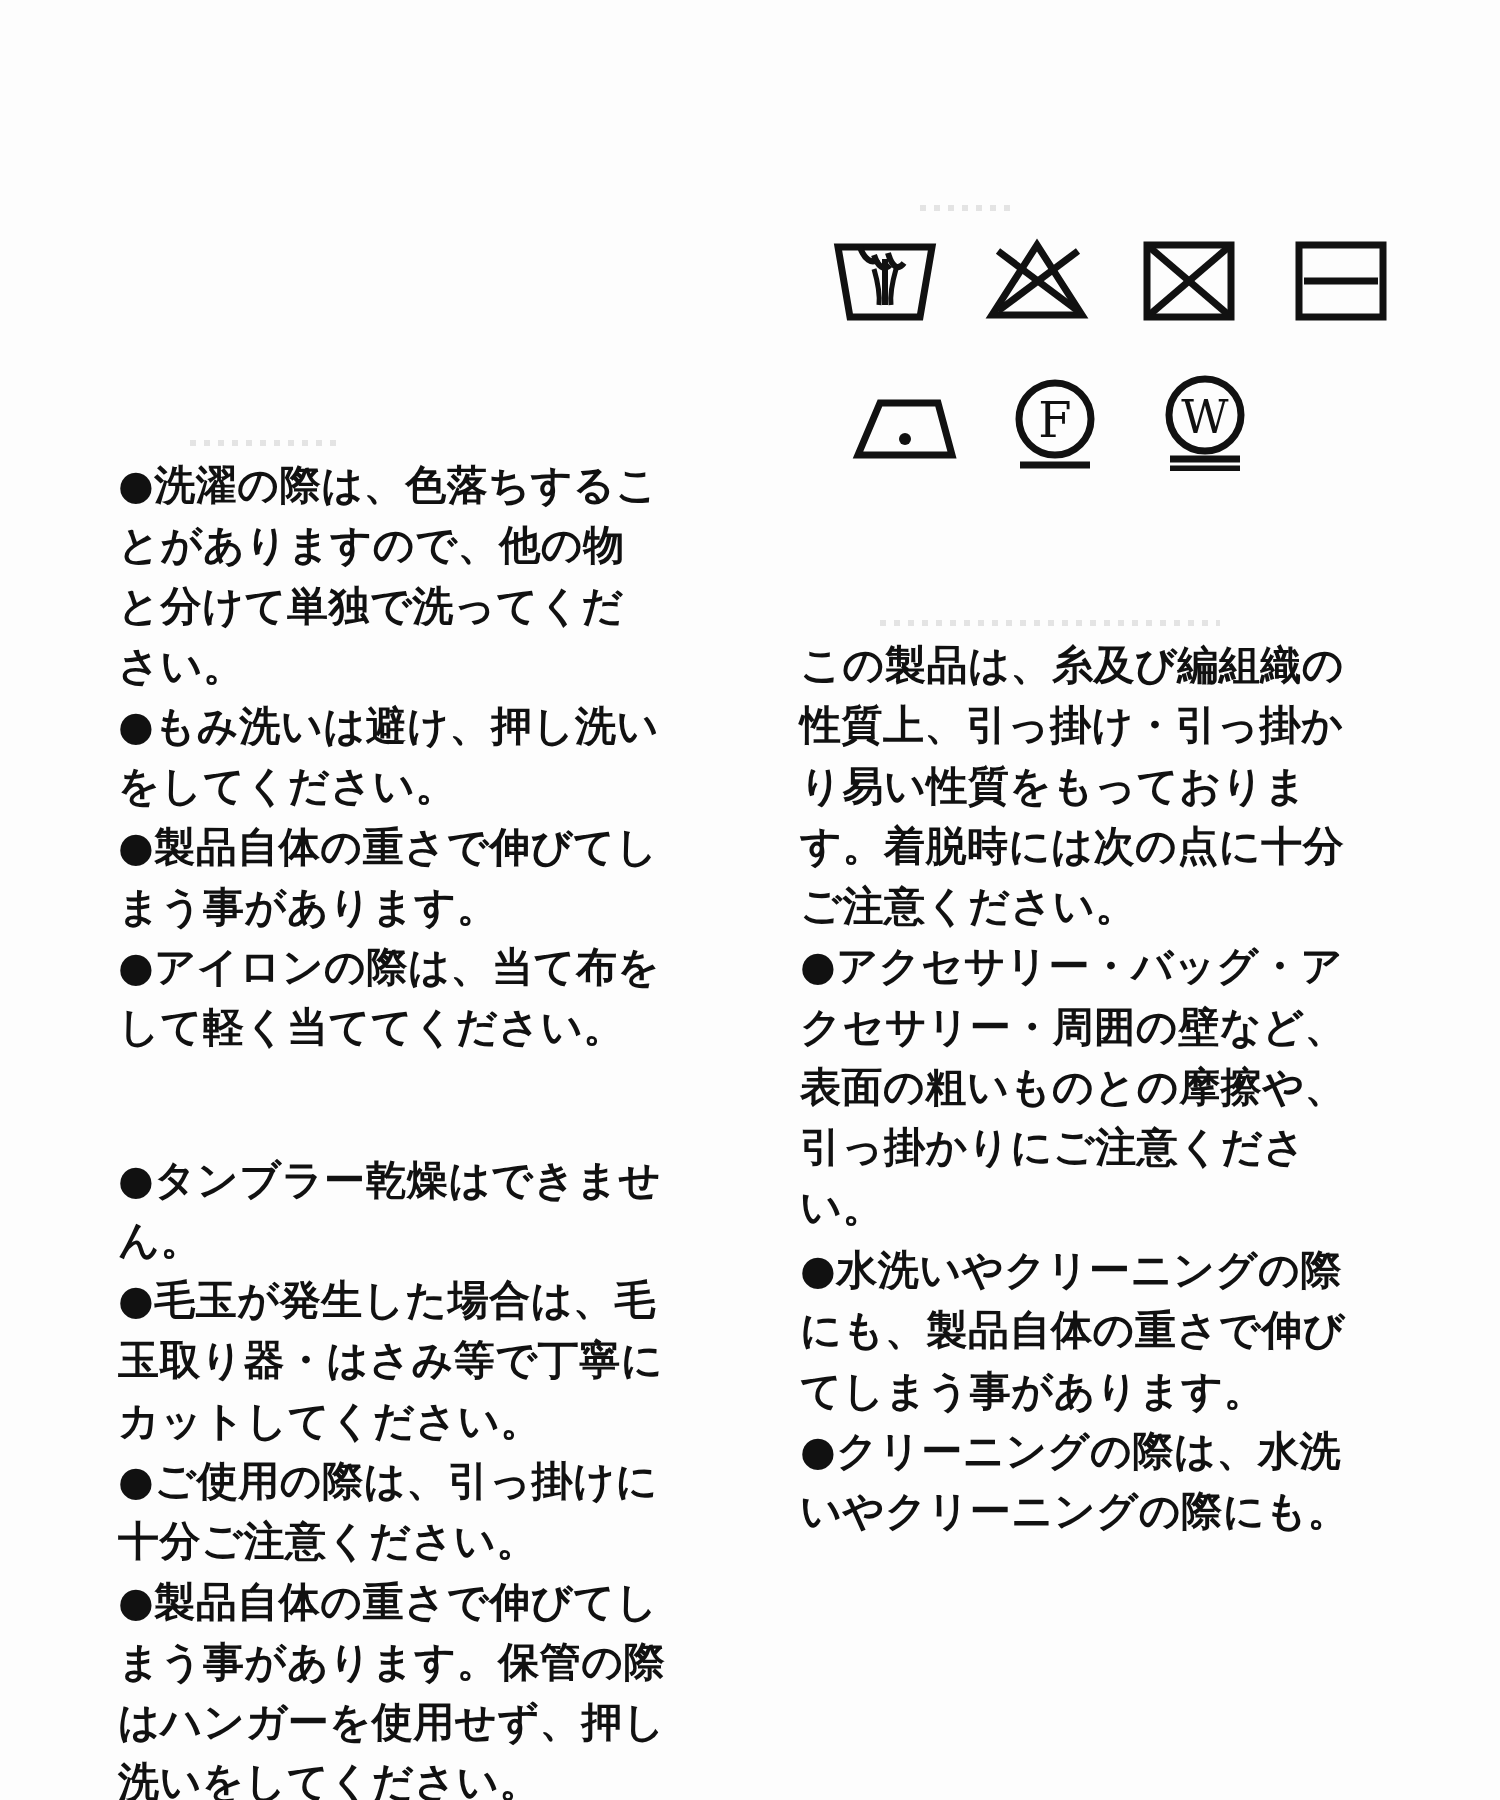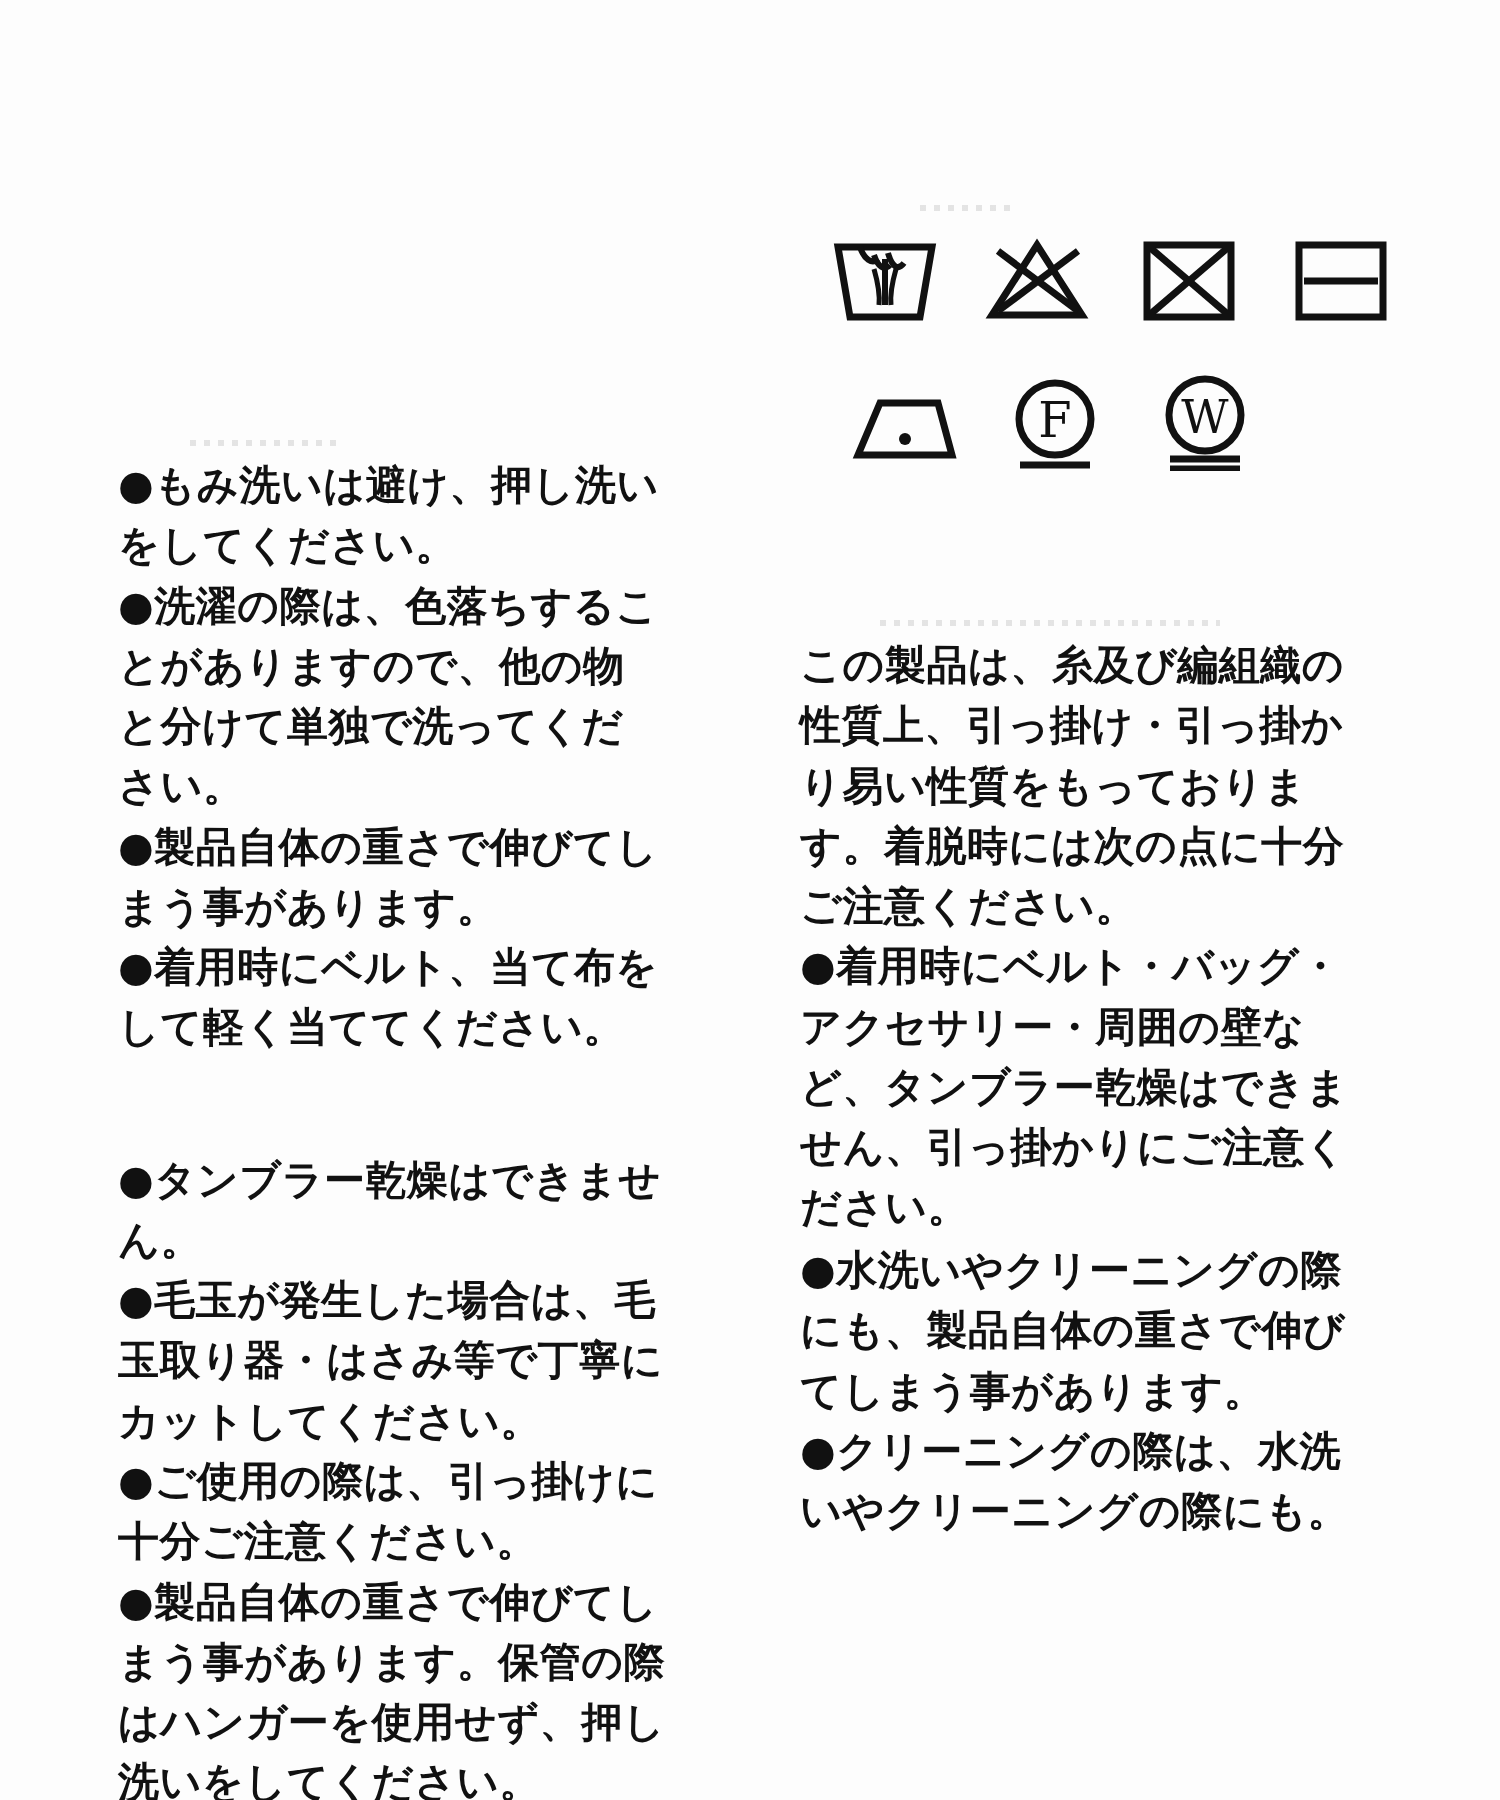--- a/index.html
+++ b/index.html
@@ -162,38 +162,38 @@
           <path d="M20 90 L90 90" stroke="#111" stroke-width="7"></path>
           <path d="M20 100 L90 100" stroke="#111" stroke-width="7"></path>
         </svg>
       </div>
     </div>
   </div>
 
   <div class="col left-col">
 
     <div class="block">
+      <p>●洗濯の際は、色落ちすることがありますので、他の物と分けて単独で洗ってください。</p>
       <p>●もみ洗いは避け、押し洗いをしてください。</p>
-      <p>●洗濯の際は、色落ちすることがありますので、他の物と分けて単独で洗ってください。</p>
       <p>●製品自体の重さで伸びてしまう事があります。</p>
-      <p>●着用時にベルト、当て布をして軽く当ててください。</p>
+      <p>●アイロンの際は、当て布をして軽く当ててください。</p>
     </div>
 
     <div class="block">
       <p>●タンブラー乾燥はできません。</p>
       <p>●毛玉が発生した場合は、毛玉取り器・はさみ等で丁寧にカットしてください。</p>
       <p>●ご使用の際は、引っ掛けに十分ご注意ください。</p>
       <p>●製品自体の重さで伸びてしまう事があります。保管の際はハンガーを使用せず、押し洗いをしてください。</p>
     </div>
   </div>
 
   <div class="col right-col-a">
     <div class="block">
       <p>この製品は、糸及び編組織の性質上、引っ掛け・引っ掛かり易い性質をもっております。着脱時には次の点に十分ご注意ください。</p>
-      <p>●着用時にベルト・バッグ・アクセサリー・周囲の壁など、タンブラー乾燥はできません、引っ掛かりにご注意ください。</p>
+      <p>●アクセサリー・バッグ・アクセサリー・周囲の壁など、表面の粗いものとの摩擦や、引っ掛かりにご注意ください。</p>
     </div>
   </div>
 
   <div class="col right-col-b">
     <div class="block">
       <p>●水洗いやクリーニングの際にも、製品自体の重さで伸びてしまう事があります。</p>
       <p>●クリーニングの際は、水洗いやクリーニングの際にも。</p>
     </div>
   </div>
 

